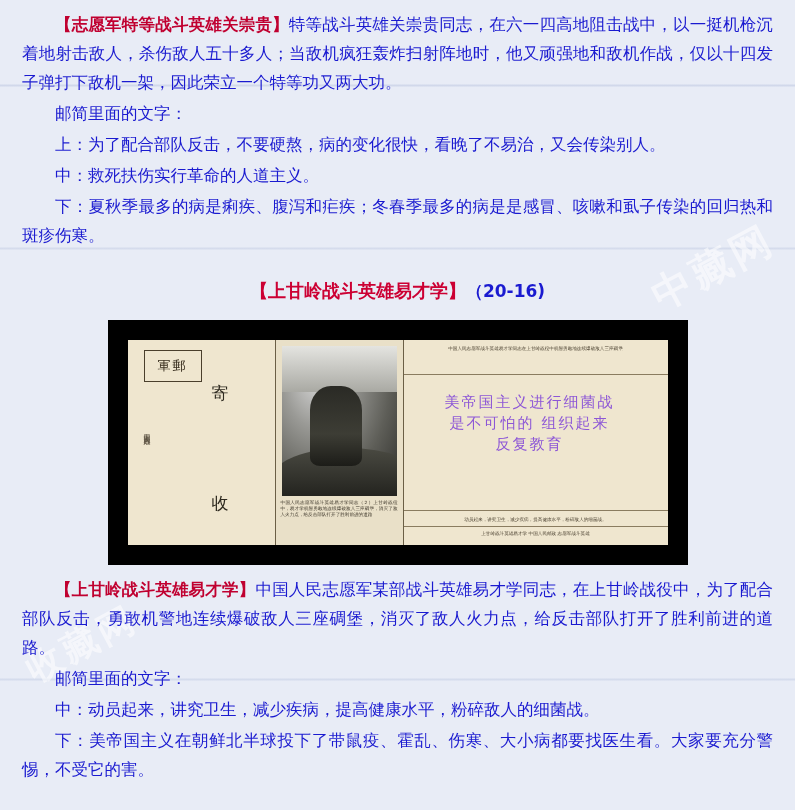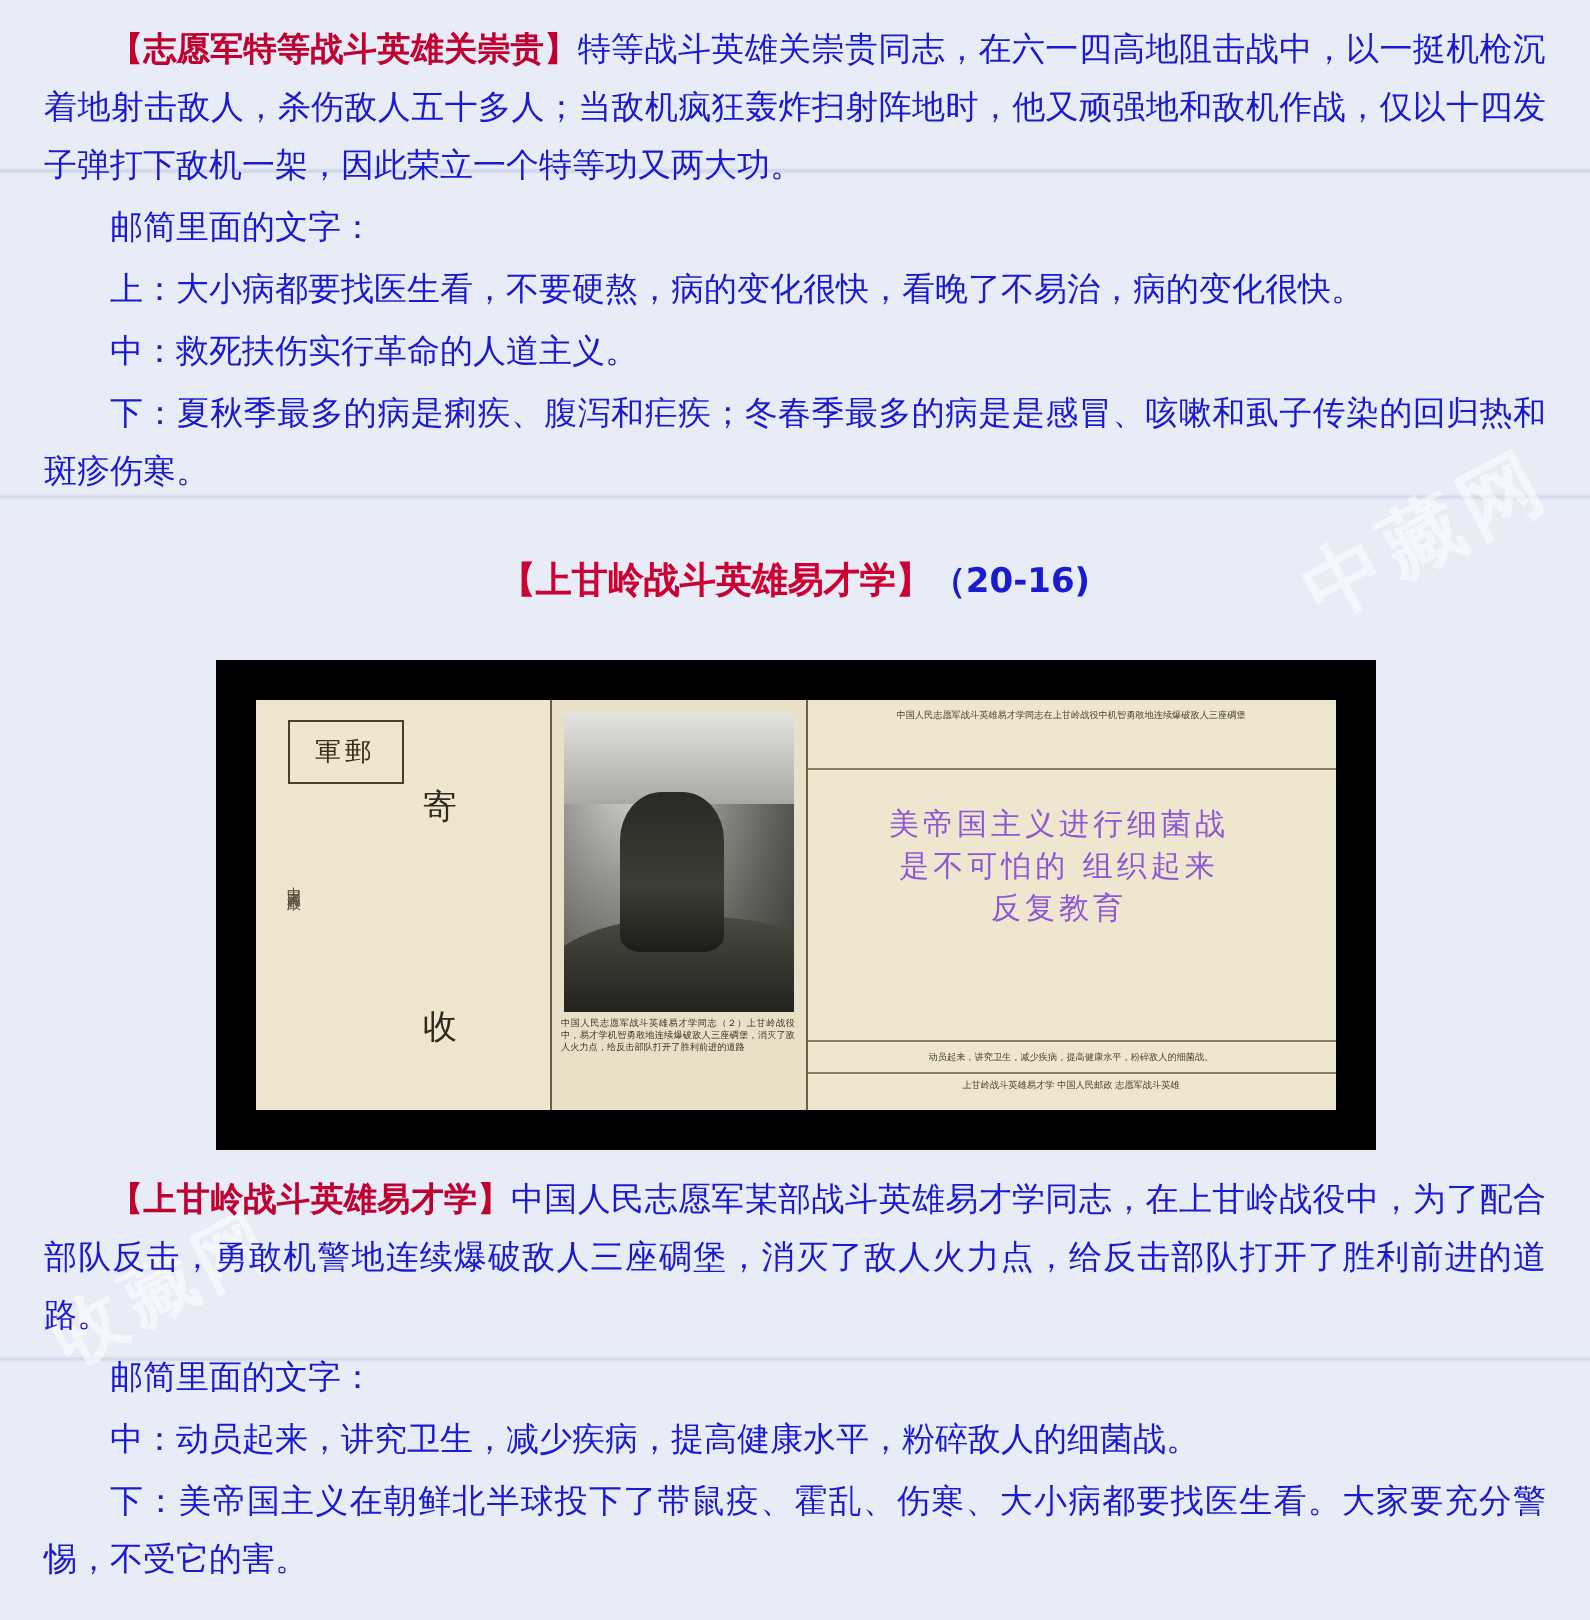--- a/index.html
+++ b/index.html
@@ -62,21 +62,21 @@
     text-align: justify;
   }
   .indent { text-indent: 2em; }
   .bold-red {
     color: #c00030;
     font-weight: bold;
   }
   .center {
     text-align: center;
     margin-top: 26px;
-    margin-bottom: 24px;
+    margin-bottom: 14px;
   }
   .title-red {
     color: #cc0033;
     font-weight: bold;
     font-size: 18px;
   }
   .title-num {
     color: #1a1ad0;
     font-weight: bold;
     font-size: 17px;
@@ -255,21 +255,21 @@
 
 <div class="bg-bands"></div>
 <div class="watermark wm1">中藏网</div>
 <div class="watermark wm2">收藏网</div>
 
 <div class="page">
 
   <p class="indent"><span class="bold-red">【志愿军特等战斗英雄关崇贵】</span><span>特等战斗英雄关崇贵同志，在六一四高地阻击战中，以一挺机枪沉着地射击敌人，杀伤敌人五十多人；当敌机疯狂轰炸扫射阵地时，他又顽强地和敌机作战，仅以十四发子弹打下敌机一架，因此荣立一个特等功又两大功。</span></p>
 
   <p class="indent">邮简里面的文字：</p>
-  <p class="indent">上：大小病都要找医生看，不要硬熬，病的变化很快，看晚了不易治，病的变化很快。</p>
+  <p class="indent">上：为了配合部队反击，不要硬熬，病的变化很快，看晚了不易治，又会传染别人。</p>
   <p class="indent">中：救死扶伤实行革命的人道主义。</p>
   <p class="indent">下：夏秋季最多的病是痢疾、腹泻和疟疾；冬春季最多的病是是感冒、咳嗽和虱子传染的回归热和斑疹伤寒。</p>
 
   <p class="center"><span class="title-red">【上甘岭战斗英雄易才学】</span><span class="title-num">（20-16)</span></p>
 
   <div class="cover-wrap">
     <div class="cover">
 
       <div class="cover-left">
         <div class="stamp-box">軍郵</div>

